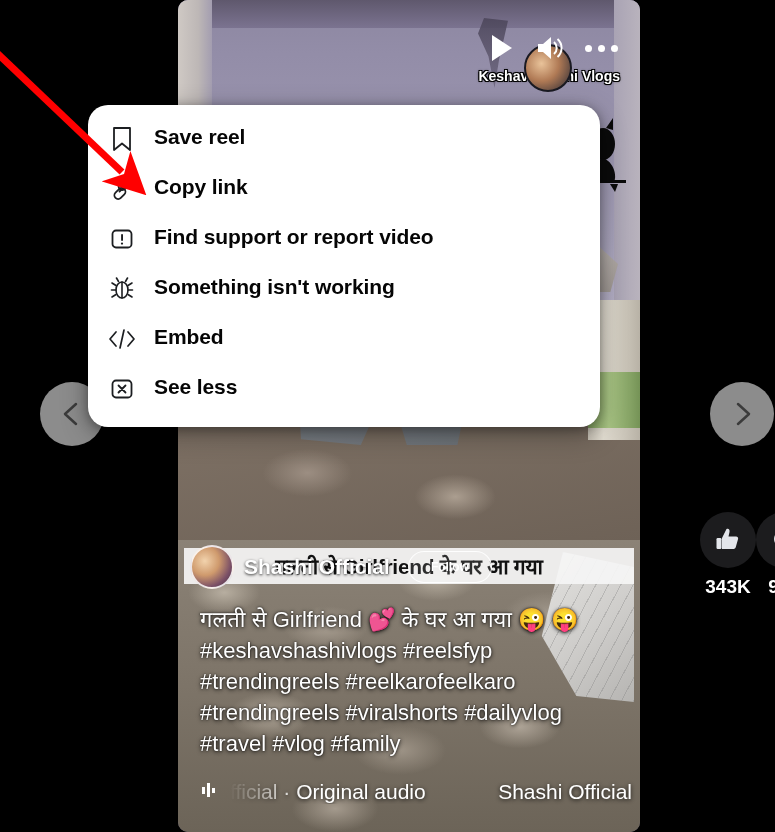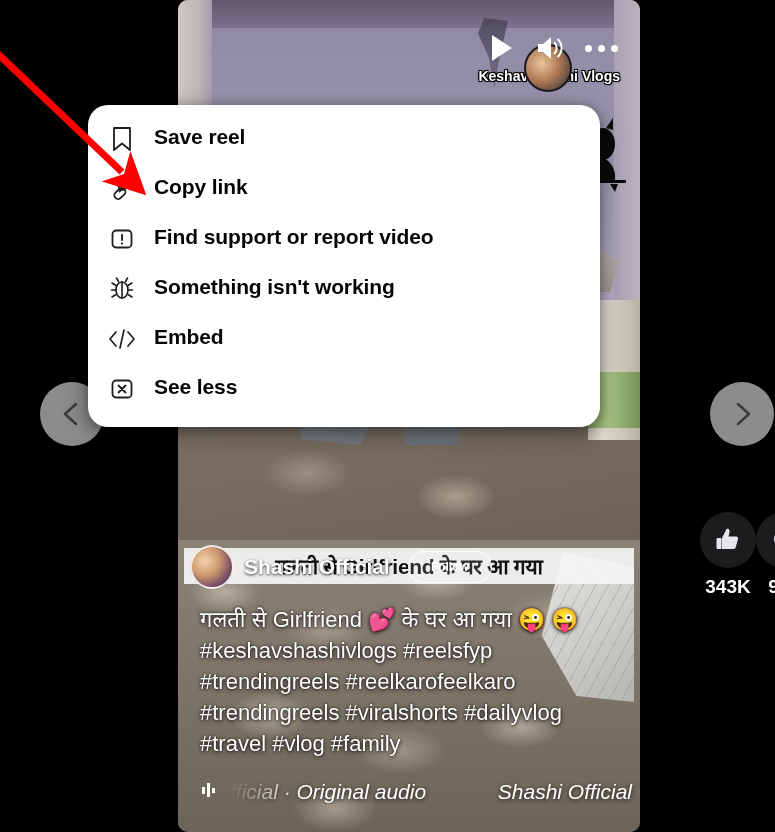--- a/index.html
+++ b/index.html
@@ -235,21 +235,21 @@
   .cap-line {
     font-size: 22px; color: #fff; line-height: 31px;
     text-shadow: 0 1px 4px rgba(0,0,0,.85), 0 0 2px rgba(0,0,0,.7);
     white-space: nowrap;
   }
   .cap-tags { font-weight: 500; }
 
   
   .audio-row {
     position: absolute; left: 200px; top: 780px; width: 432px;
-    display: flex; z-index: 12; font-style: italic;
+    display: flex; z-index: 12;
   }
   .audio-ico { flex: 0 0 auto; margin-right: 10px; }
   .audio-title {
     flex: 1 1 auto; font-size: 21px; color: #fff;
     text-shadow: 0 1px 4px rgba(0,0,0,.85);
     white-space: nowrap; overflow: hidden;
     -webkit-mask-image: linear-gradient(90deg, transparent 0, #000 28%, #000 100%);
             mask-image: linear-gradient(90deg, transparent 0, #000 28%, #000 100%);
   }
   .audio-author {

